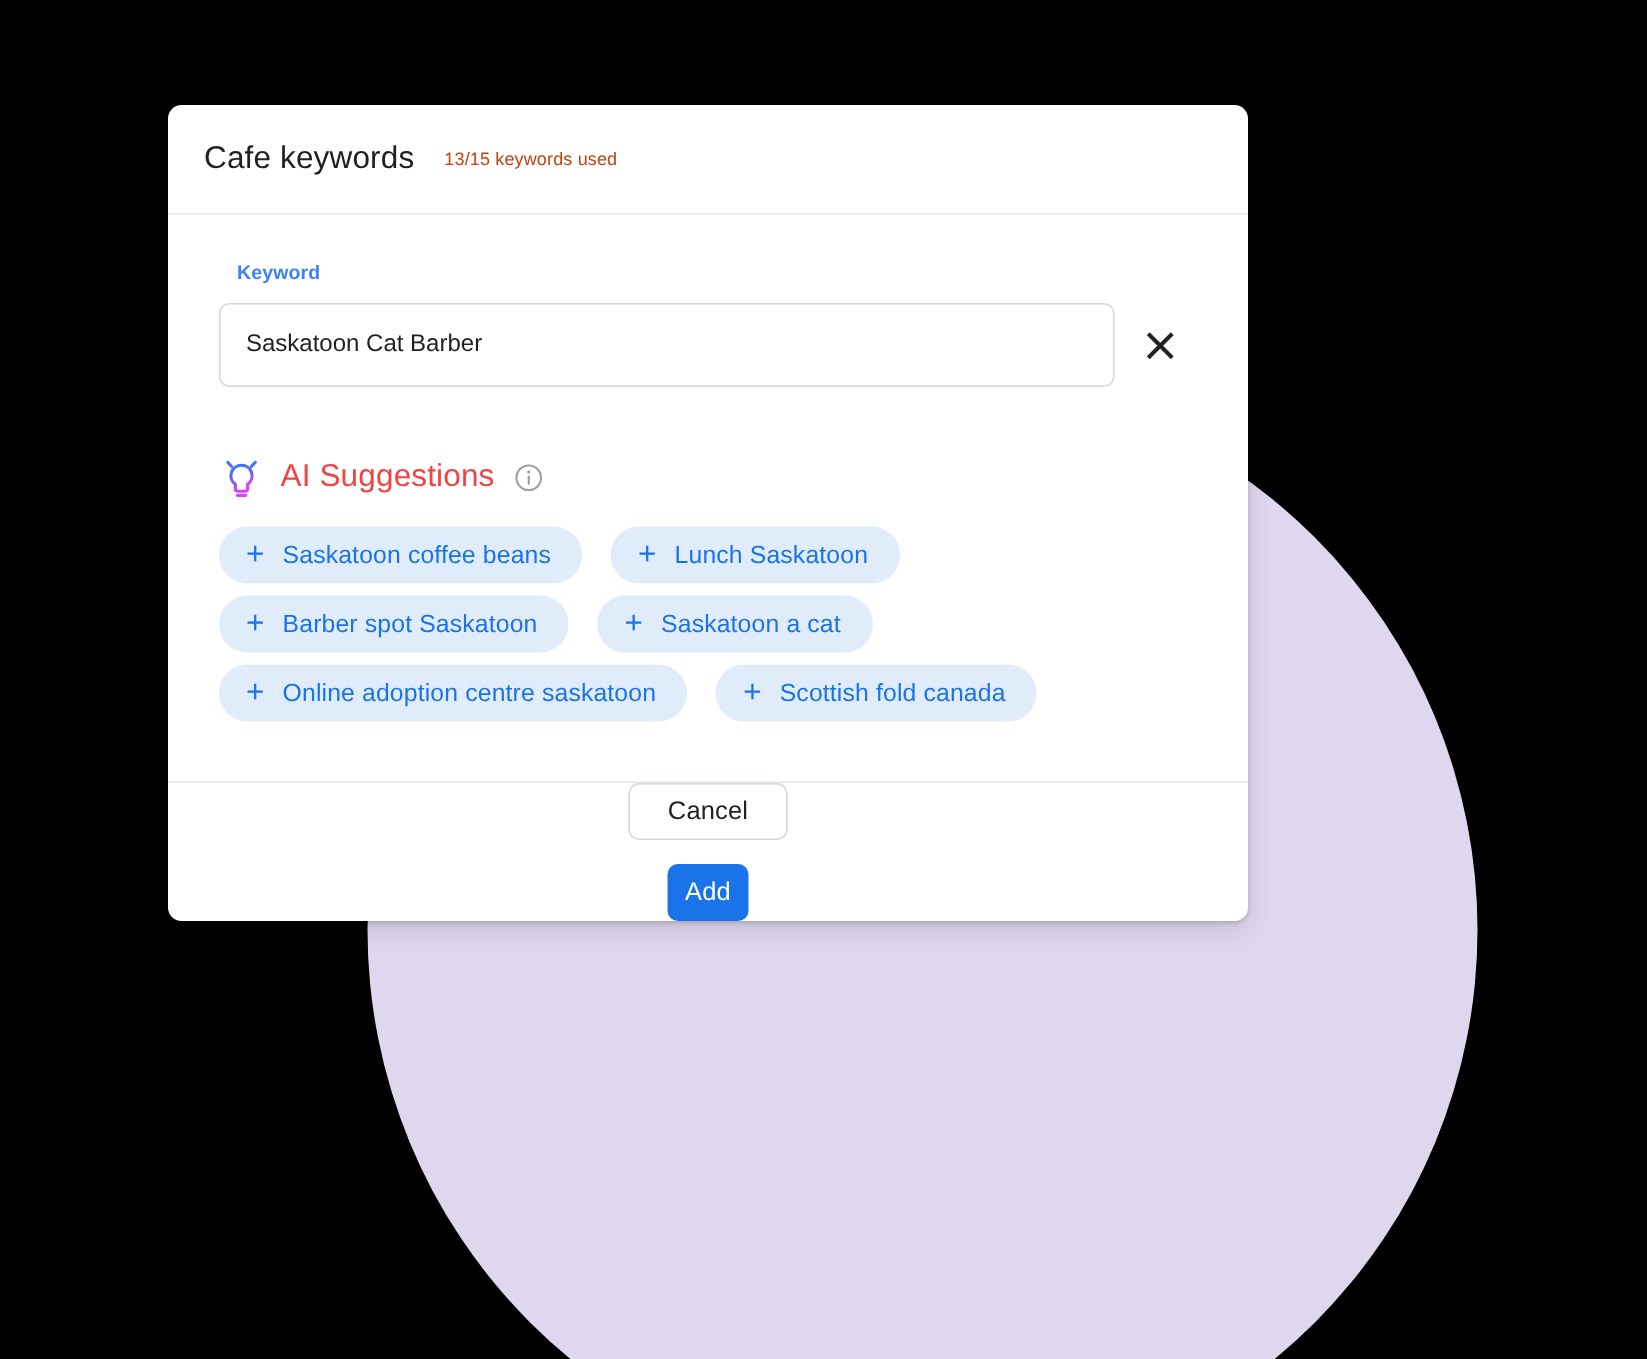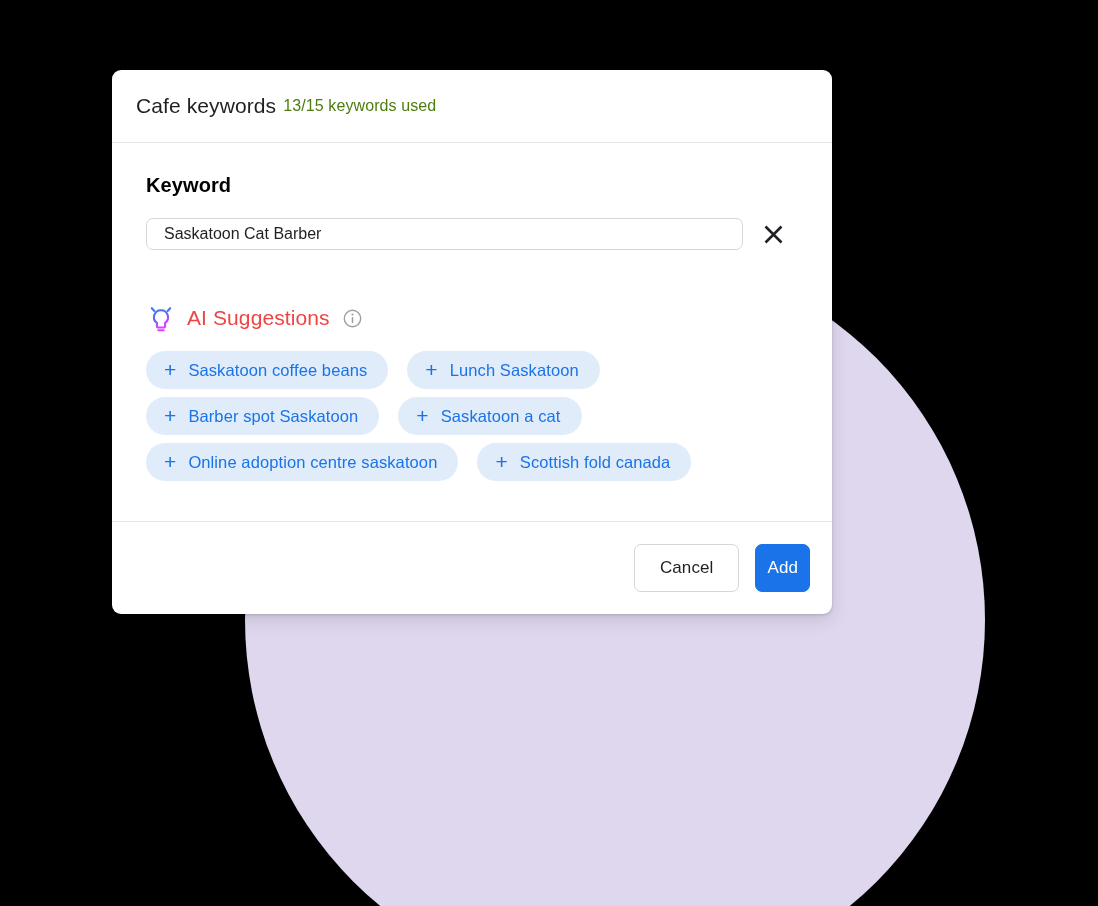--- a/index.html
+++ b/index.html
@@ -47,46 +47,46 @@
     border-bottom: 1px solid #e4e6e8;
     box-sizing: border-box;
   }
   .dialog-title {
     font-size: 21px;
     color: #1f2023;
     font-weight: 400;
     letter-spacing: 0.1px;
   }
   .dialog-counter {
-    font-size: 16px;
-    color: #4d7c0f;
-    margin-left: 7px;
+    font-size: 12px;
+    color: #c2410c;
+    margin-left: 20px;
     letter-spacing: 0.1px;
   }
 
   .dialog-body {
     padding: 31px 34px 40px 34px;
   }
 
   .field-label {
-    font-size: 20px;
+    font-size: 13px;
     font-weight: bold;
-    color: #000000;
-    margin: 0 0 13px 0;
+    color: #3b82f6;
+    margin: 0 0 13px 12px;
     letter-spacing: 0.1px;
   }
 
   .input-row {
     display: flex;
     align-items: center;
     gap: 0px;
   }
   .keyword-input {
     width: 598px;
-    height: 32px;
+    height: 56px;
     box-sizing: border-box;
     border: 1px solid #d4d6d9;
     border-radius: 7px;
     padding: 0 17px;
     font-size: 16px;
     color: #1f2023;
     font-family: "Liberation Sans", sans-serif;
     background: #ffffff;
     outline: none;
   }
@@ -155,20 +155,21 @@
   
   .dialog-footer {
     border-top: 1px solid #e4e6e8;
     height: 93px;
     display: flex;
     align-items: center;
     justify-content: flex-end;
     padding: 0 22px;
     gap: 16px;
     box-sizing: border-box;
+    flex-direction: column;
   }
   .btn {
     font-family: "Liberation Sans", sans-serif;
     font-size: 17px;
     border-radius: 7px;
     cursor: pointer;
     height: 48px;
     box-sizing: border-box;
     letter-spacing: 0.1px;
   }

